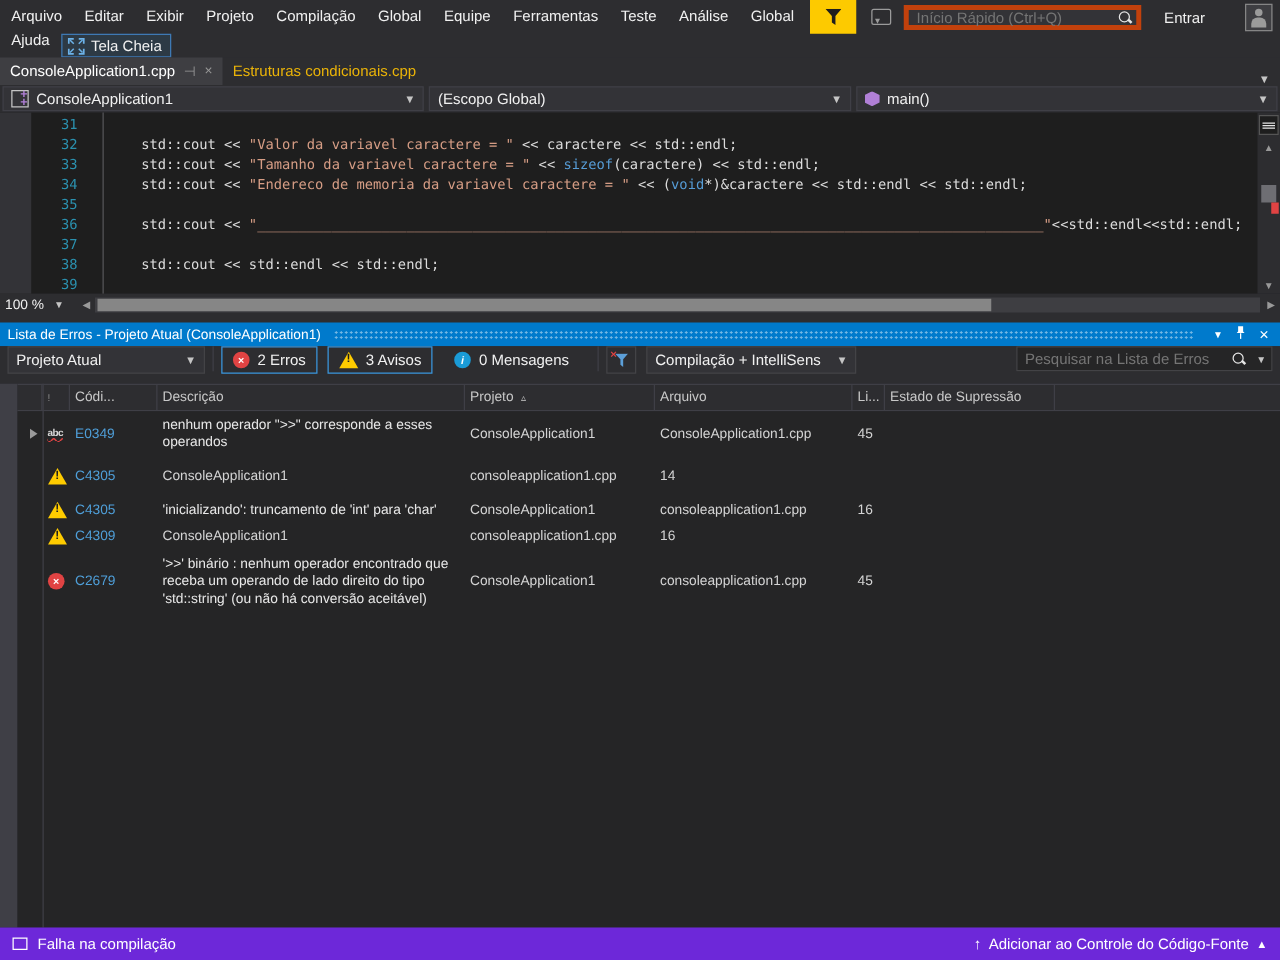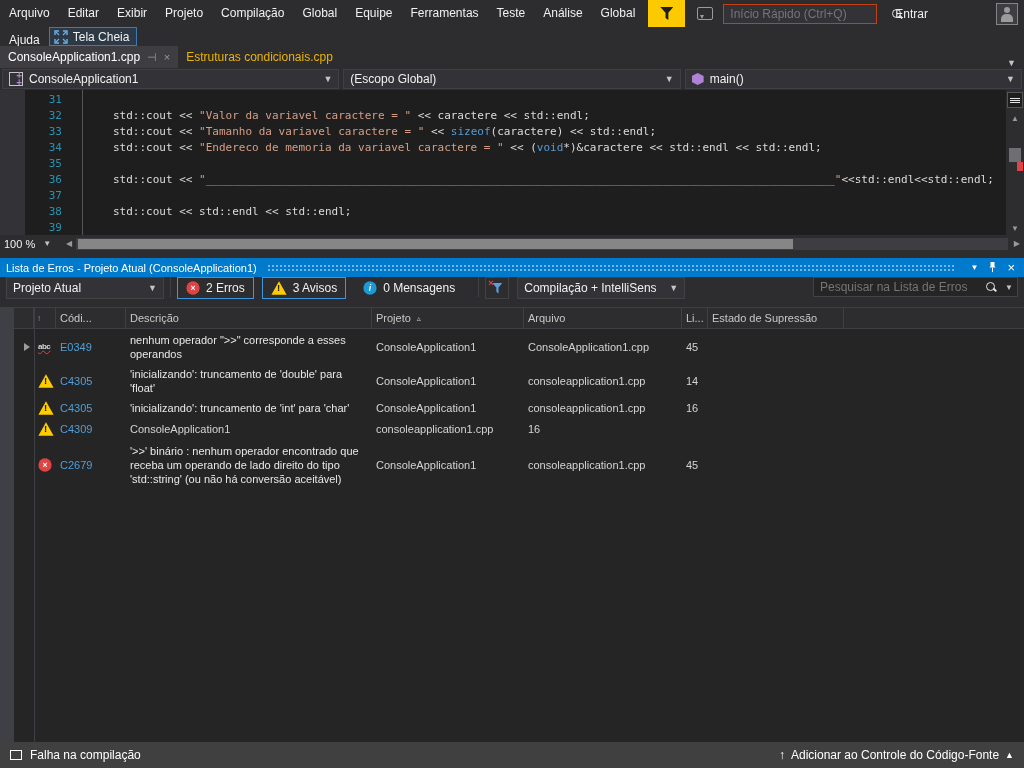--- a/index.html
+++ b/index.html
@@ -9,31 +9,31 @@
   #app { position:relative; width:1024px; height:768px; }
 
   
   #menubar-row1 { left:0; top:0; width:1024px; height:27px; display:flex; align-items:center; }
   .menu-item { padding:0 9px; font-size:12px; line-height:27px; color:#f1f1f1; white-space:nowrap; }
   .feedback-btn { width:37px; height:27px; background:#fdca00; display:flex; align-items:center; justify-content:center; margin-left:4px; }
   .funnel-black { width:13px; height:13px; background:#1e1e1e;
     clip-path:polygon(0 0,100% 0,62% 45%,62% 100%,40% 84%,40% 45%); }
   .bubble-icon { width:16px; height:13px; border:1px solid #9b9b9b; border-radius:2px; position:relative; margin:0 10px 0 12px; }
   .bubble-icon:after { content:""; position:absolute; left:2px; bottom:-4px; border:4px solid transparent; border-top-color:#9b9b9b; border-left-width:2px; border-right-width:2px; }
-  .quick-launch { width:154px; height:20px; background:#333337; border:1px solid #c2410c; display:flex; align-items:center; }
+  .quick-launch { width:190px; height:20px; background:#333337; border:4px solid #c2410c; display:flex; align-items:center; }
   .quick-launch input { flex:1; background:transparent; border:none; outline:none; color:#999; font-size:12px; padding:0 6px; font-family:"Liberation Sans",sans-serif; }
   .mag { width:12px; height:12px; position:relative; margin-right:6px; }
   .mag:before { content:""; position:absolute; left:1px; top:1px; width:7px; height:7px; border:1.5px solid #e6e6e6; border-radius:50%; }
   .mag:after { content:""; position:absolute; left:8px; top:8px; width:4px; height:1.5px; background:#e6e6e6; transform:rotate(45deg); }
   .signin { font-size:12px; padding:0 14px 0 18px; }
   .avatar-box { width:22px; height:22px; border:1px solid #858585; margin-right:6px; position:relative; background:#3e3e42; }
   .avatar-box:before { content:""; position:absolute; left:7px; top:3px; width:6px; height:6px; border-radius:50%; background:#9b9b9b; }
   .avatar-box:after { content:""; position:absolute; left:4px; top:10px; width:12px; height:8px; border-radius:5px 5px 0 0; background:#9b9b9b; }
 
-  #menubar-row2 { left:0; top:27px; width:812px; height:19px; display:flex; align-items:flex-start; }
+  #menubar-row2 { left:0; top:27px; width:812px; height:19px; display:flex; align-items:flex-end; }
   .fullscreen-btn { display:flex; align-items:center; gap:5px; border:1px solid #3e79b4; background:#30safe;
     background:#2d3a45; padding:1px 7px 1px 4px; font-size:12px; height:19px; }
 
   
   #tabstrip { left:0; top:46px; width:1024px; height:22px; background:#2d2d30; display:flex; align-items:flex-end; }
   .tab { height:22px; display:flex; align-items:center; font-size:12px; padding:0 8px; color:#eab308; }
   .tab.active { background:#3e3e42; color:#ffffff; }
   .tab .pin-i, .tab .x-i { margin-left:7px; color:#989898; font-size:11px; }
   .tab-overflow { margin-left:auto; color:#c5c5c5; font-size:9px; padding:0 8px; }
 
@@ -110,21 +110,21 @@
   .grid-row > div { display:flex; align-items:center; padding:0 4px; overflow:hidden; }
   .cell-desc { line-height:14px; padding:3px 6px 3px 4px !important; }
   .cell-code { color:#4f9fd9; }
   .cell-dim { color:#d4d4d4; }
   .expander { width:0; height:0; border-top:4px solid transparent; border-bottom:4px solid transparent; border-left:6px solid #9b9b9b; margin-left:6px; }
   .abc-ic { font-size:8px; font-weight:bold; letter-spacing:-0.5px; color:#d8d8d8;
     text-decoration:underline; text-decoration-style:wavy; text-decoration-color:#e04343; line-height:1.6; }
   .sev { transform:scale(0.95); }
 
   
-  #statusbar { left:0; top:742px; width:1024px; height:26px; background:#404040; display:flex; align-items:center; padding:0 10px; font-size:12px; color:#fff; }
+  #statusbar { left:0; top:742px; width:1024px; height:26px; background:#6d28d9; display:flex; align-items:center; padding:0 10px; font-size:12px; color:#fff; }
   .rect-ic { width:12px; height:10px; border:1px solid #fff; margin-right:8px; }
   .sb-right { margin-left:auto; display:flex; align-items:center; gap:6px; }
   .up-ic { font-size:12px; }
   .collapse-ic { font-size:9px; }
 </style>
 </head>
 <body>
 
 <div id="app">
 
@@ -336,21 +336,20 @@
         <div class="cell-dim">45</div>
         <div></div>
         <div></div>
       </div>
       <div class="grid-row grid-cols" style="height: 32px;">
         <div></div>
         <div>
           <div class="icon-warn sev"></div>
         </div>
         <div class="cell-code">C4305</div>
-        <div class="cell-desc">'inicializando': truncamento de 'double' para 'float'</div>
         <div class="cell-dim">ConsoleApplication1</div>
         <div class="cell-dim">consoleapplication1.cpp</div>
         <div class="cell-dim">14</div>
         <div></div>
         <div></div>
       </div>
       <div class="grid-row grid-cols" style="height: 21px;">
         <div></div>
         <div>
           <div class="icon-warn sev"></div>

